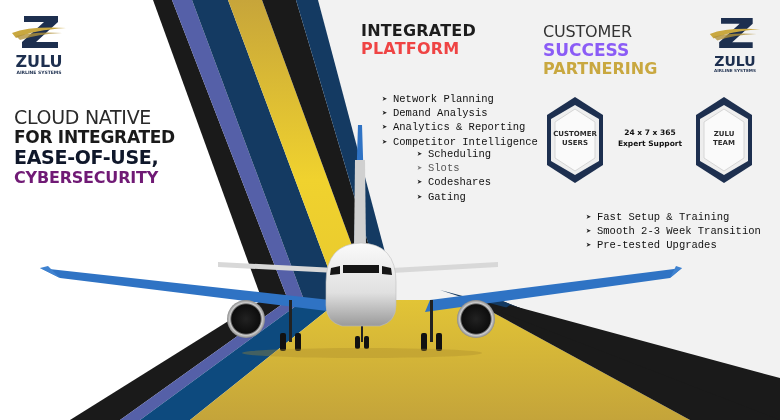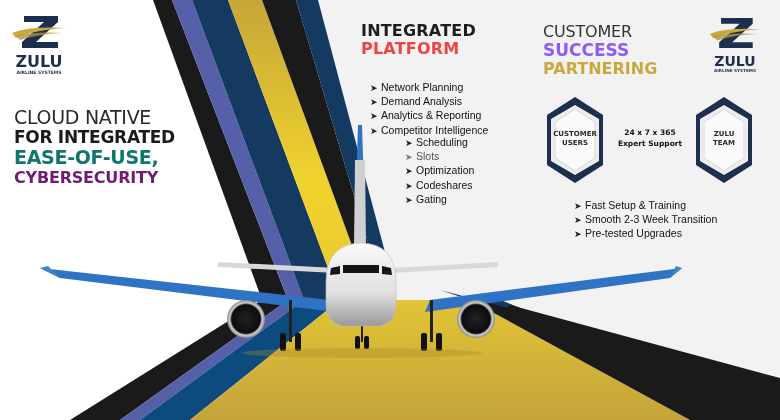--- a/index.html
+++ b/index.html
@@ -6,26 +6,26 @@
   body { width:780px; height:420px; overflow:hidden; background:#ffffff; font-family:"DejaVu Sans", sans-serif; }
   .stage { position:relative; width:780px; height:420px; overflow:hidden; background:#ffffff; }
   .right-bg { position:absolute; left:0; top:0; width:780px; height:420px; }
   svg.art { position:absolute; left:0; top:0; }
   .logo { position:absolute; text-align:center; }
   .logo .zulu { font-family:"DejaVu Sans", sans-serif; font-weight:bold; color:#1d2f4f; letter-spacing:0px; line-height:1; }
   .logo .sub { font-family:"DejaVu Sans", sans-serif; font-weight:bold; color:#1d2f4f; line-height:1; white-space:nowrap; }
   .left-tag { position:absolute; left:14px; top:107px; font-family:"DejaVu Sans", sans-serif; line-height:1.12; }
   .left-tag .l1 { font-size:19px; font-weight:normal; color:#2a2a2a; letter-spacing:-0.3px; }
   .left-tag .l2 { font-size:17px; font-weight:bold; color:#1a1a1a; letter-spacing:-0.3px; }
-  .left-tag .l3 { font-size:19px; font-weight:bold; color:#0f766e; letter-spacing:-0.3px; }
+  .left-tag .l3 { font-size:19px; font-weight:bold; color:#0f172a; letter-spacing:-0.3px; }
   .left-tag .l4 { font-size:16px; font-weight:bold; color:#701a75; letter-spacing:-0.2px; }
   .integrated { position:absolute; left:361px; top:22px; font-family:"DejaVu Sans", sans-serif; font-weight:bold; line-height:1.15; }
   .integrated .t1 { font-size:16px; color:#1d1d1d; letter-spacing:0.2px; }
   .integrated .t2 { font-size:16px; color:#ef4444; letter-spacing:0.2px; }
-  ul.list { list-style:none; margin:0; padding:0; position:absolute; font-family:Liberation Sans, sans-serif; }
+  ul.list { list-style:none; margin:12px; padding:0; position:absolute; font-family:Liberation Mono, monospace; }
   ul.list li { font-size:10.5px; line-height:13.2px; color:#111; white-space:nowrap; }
   ul.list li .arrow { display:inline-block; width:11px; font-size:9px; color:#222; }
   ul.list li.muted { color:#555; }
   ul.list li.muted .arrow { color:#777; }
   .customer { position:absolute; left:543px; top:23px; font-family:"DejaVu Sans", sans-serif; line-height:1.12; }
   .customer .c1 { font-size:16px; font-weight:normal; color:#333; letter-spacing:-0.2px; }
   .customer .c2 { font-size:17px; font-weight:bold; color:#8b5cf6; }
   .customer .c3 { font-size:16px; font-weight:bold; color:#c9a840; }
   .hex { position:absolute; width:56px; height:86px; }
   .hex-label { position:absolute; left:0; width:56px; text-align:center; font-family:"DejaVu Sans", sans-serif; font-weight:bold; font-size:7px; line-height:9px; color:#2b2b2b; }
@@ -149,21 +149,20 @@
   <ul class="list" style="left:370px; top:81px;">
     <li><span class="arrow">➤</span><span>Network Planning</span></li>
     <li><span class="arrow">➤</span><span>Demand Analysis</span></li>
     <li><span class="arrow">➤</span><span>Analytics &amp; Reporting</span></li>
     <li><span class="arrow">➤</span><span>Competitor Intelligence</span></li>
   </ul>
 
   <ul class="list" style="left:405px; top:136px;">
     <li><span class="arrow">➤</span><span>Scheduling</span></li>
     <li class="muted"><span class="arrow">➤</span><span>Slots</span></li>
-    <li><span class="arrow">➤</span><span>Optimization</span></li>
     <li><span class="arrow">➤</span><span>Codeshares</span></li>
     <li><span class="arrow">➤</span><span>Gating</span></li>
   </ul>
 
   <div class="customer">
     <div class="c1">CUSTOMER</div>
     <div class="c2">SUCCESS</div>
     <div class="c3">PARTNERING</div>
   </div>
 

